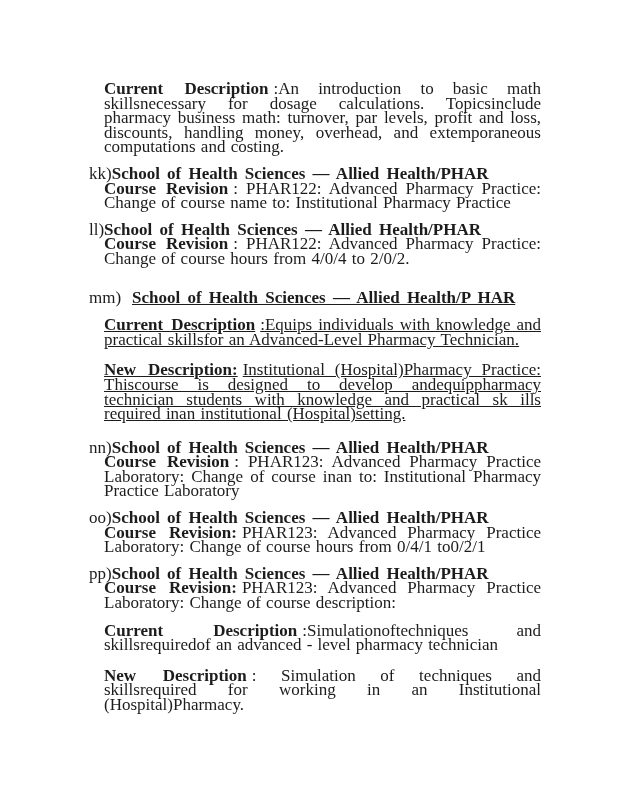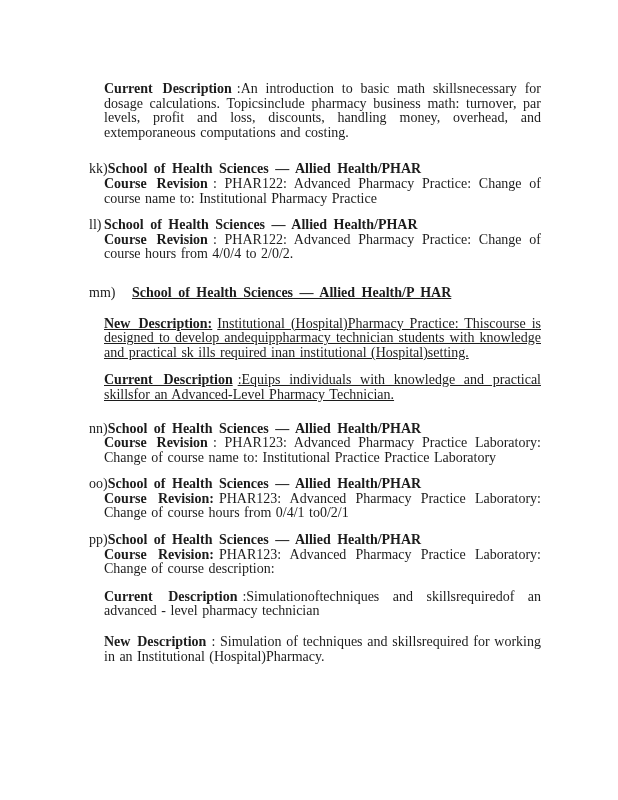--- a/index.html
+++ b/index.html
@@ -13,41 +13,41 @@
     position: relative;
     font-family: "Liberation Serif", serif;
     color: #1c1c1c;
     overflow: hidden;
   }
   .doc {
     position: absolute;
     left: 89px;
     top: 82px;
     width: 452px;
-    font-size: 14px;
+    font-size: 17px;
     line-height: 14.6px;
   }
   .para {
     text-align: justify;
     word-spacing: 1px;
   }
   .lbl {
     font-weight: bold;
     word-spacing: 3px;
     margin-right: 5px;
   }
   .school {
     font-weight: bold;
     word-spacing: 3px;
   }
   .sec {
     margin-top: 12px;
     padding-left: 15px;
   }
-  .sec-kk { margin-top: 22px; }
+  .sec-kk { margin-top: 12px; }
   .sec-mm { margin-top: 24px; text-decoration: underline; }
   .sec-nn { margin-top: 19px; }
   .marker {
     display: inline-block;
     min-width: 15px;
     margin-left: -15px;
     white-space: nowrap;
   }
   .marker.wide { min-width: 43px; }
   .rev { margin-top: 0; }
@@ -79,34 +79,34 @@
     </div>
     <div class="para rev">
       <b class="lbl">Course Revision</b><span>: PHAR122: Advanced Pharmacy Practice: Change of course hours from 4/0/4 to 2/0/2.</span>
     </div>
   </section>
 
   <section class="sec sec-mm">
     <div class="para">
       <span class="marker wide">mm)</span><b class="school">School of Health Sciences — Allied Health/P HAR</b>
     </div>
+    <div class="para curd">
+      <b class="lbl">Current Description</b><span>:Equips individuals with knowledge and practical skillsfor an Advanced-Level Pharmacy Technician.</span>
+    </div>
     <div class="para newd">
       <b class="lbl">New Description:</b><span>Institutional (Hospital)Pharmacy Practice: Thiscourse is designed to develop andequippharmacy technician students with knowledge and practical sk ills required inan institutional (Hospital)setting.</span>
-    </div>
-    <div class="para curd">
-      <b class="lbl">Current Description</b><span>:Equips individuals with knowledge and practical skillsfor an Advanced-Level Pharmacy Technician.</span>
     </div>
   </section>
 
   <section class="sec sec-nn">
     <div class="para">
       <span class="marker">nn)</span><b class="school">School of Health Sciences — Allied Health/PHAR</b>
     </div>
     <div class="para rev">
-      <b class="lbl">Course Revision</b><span>: PHAR123: Advanced Pharmacy Practice Laboratory: Change of course name to: Institutional Practice Practice Laboratory</span>
+      <b class="lbl">Course Revision</b><span>: PHAR123: Advanced Pharmacy Practice Laboratory: Change of course inan to: Institutional Pharmacy Practice Laboratory</span>
     </div>
   </section>
 
   <section class="sec">
     <div class="para">
       <span class="marker">oo)</span><b class="school">School of Health Sciences — Allied Health/PHAR</b>
     </div>
     <div class="para rev">
       <b class="lbl">Course Revision:</b><span>PHAR123: Advanced Pharmacy Practice Laboratory: Change of course hours from 0/4/1 to0/2/1</span>
     </div>

